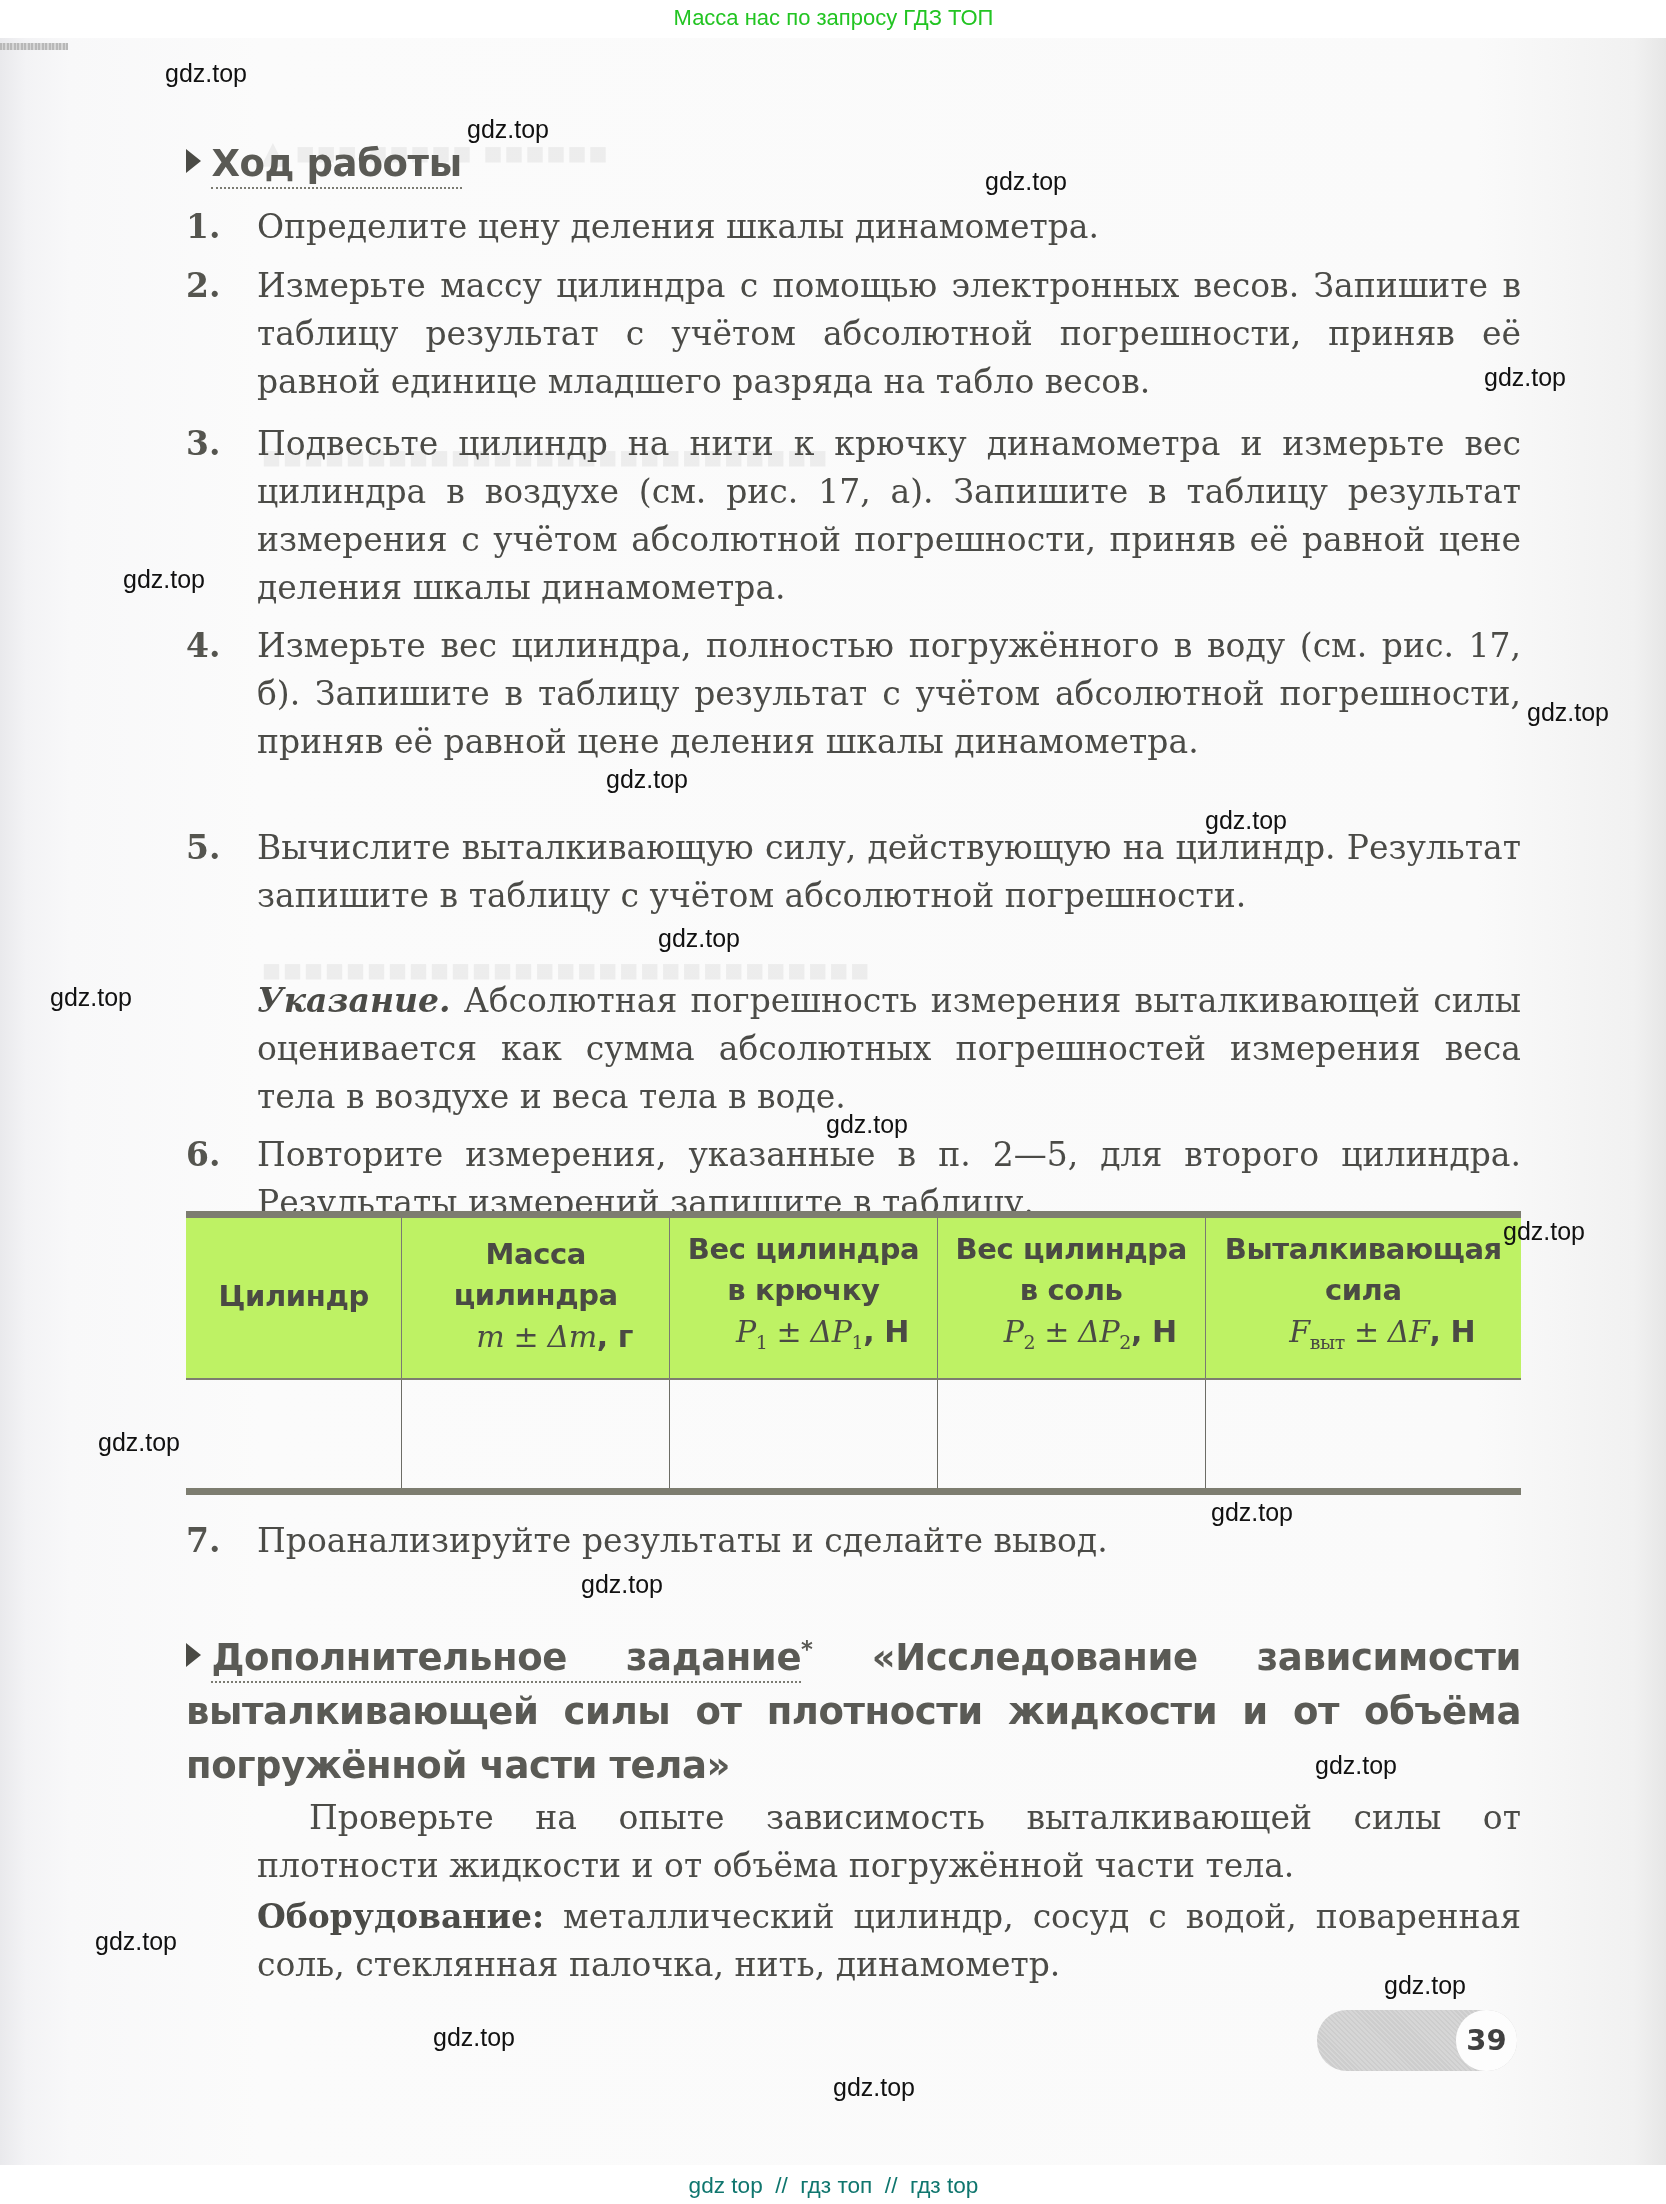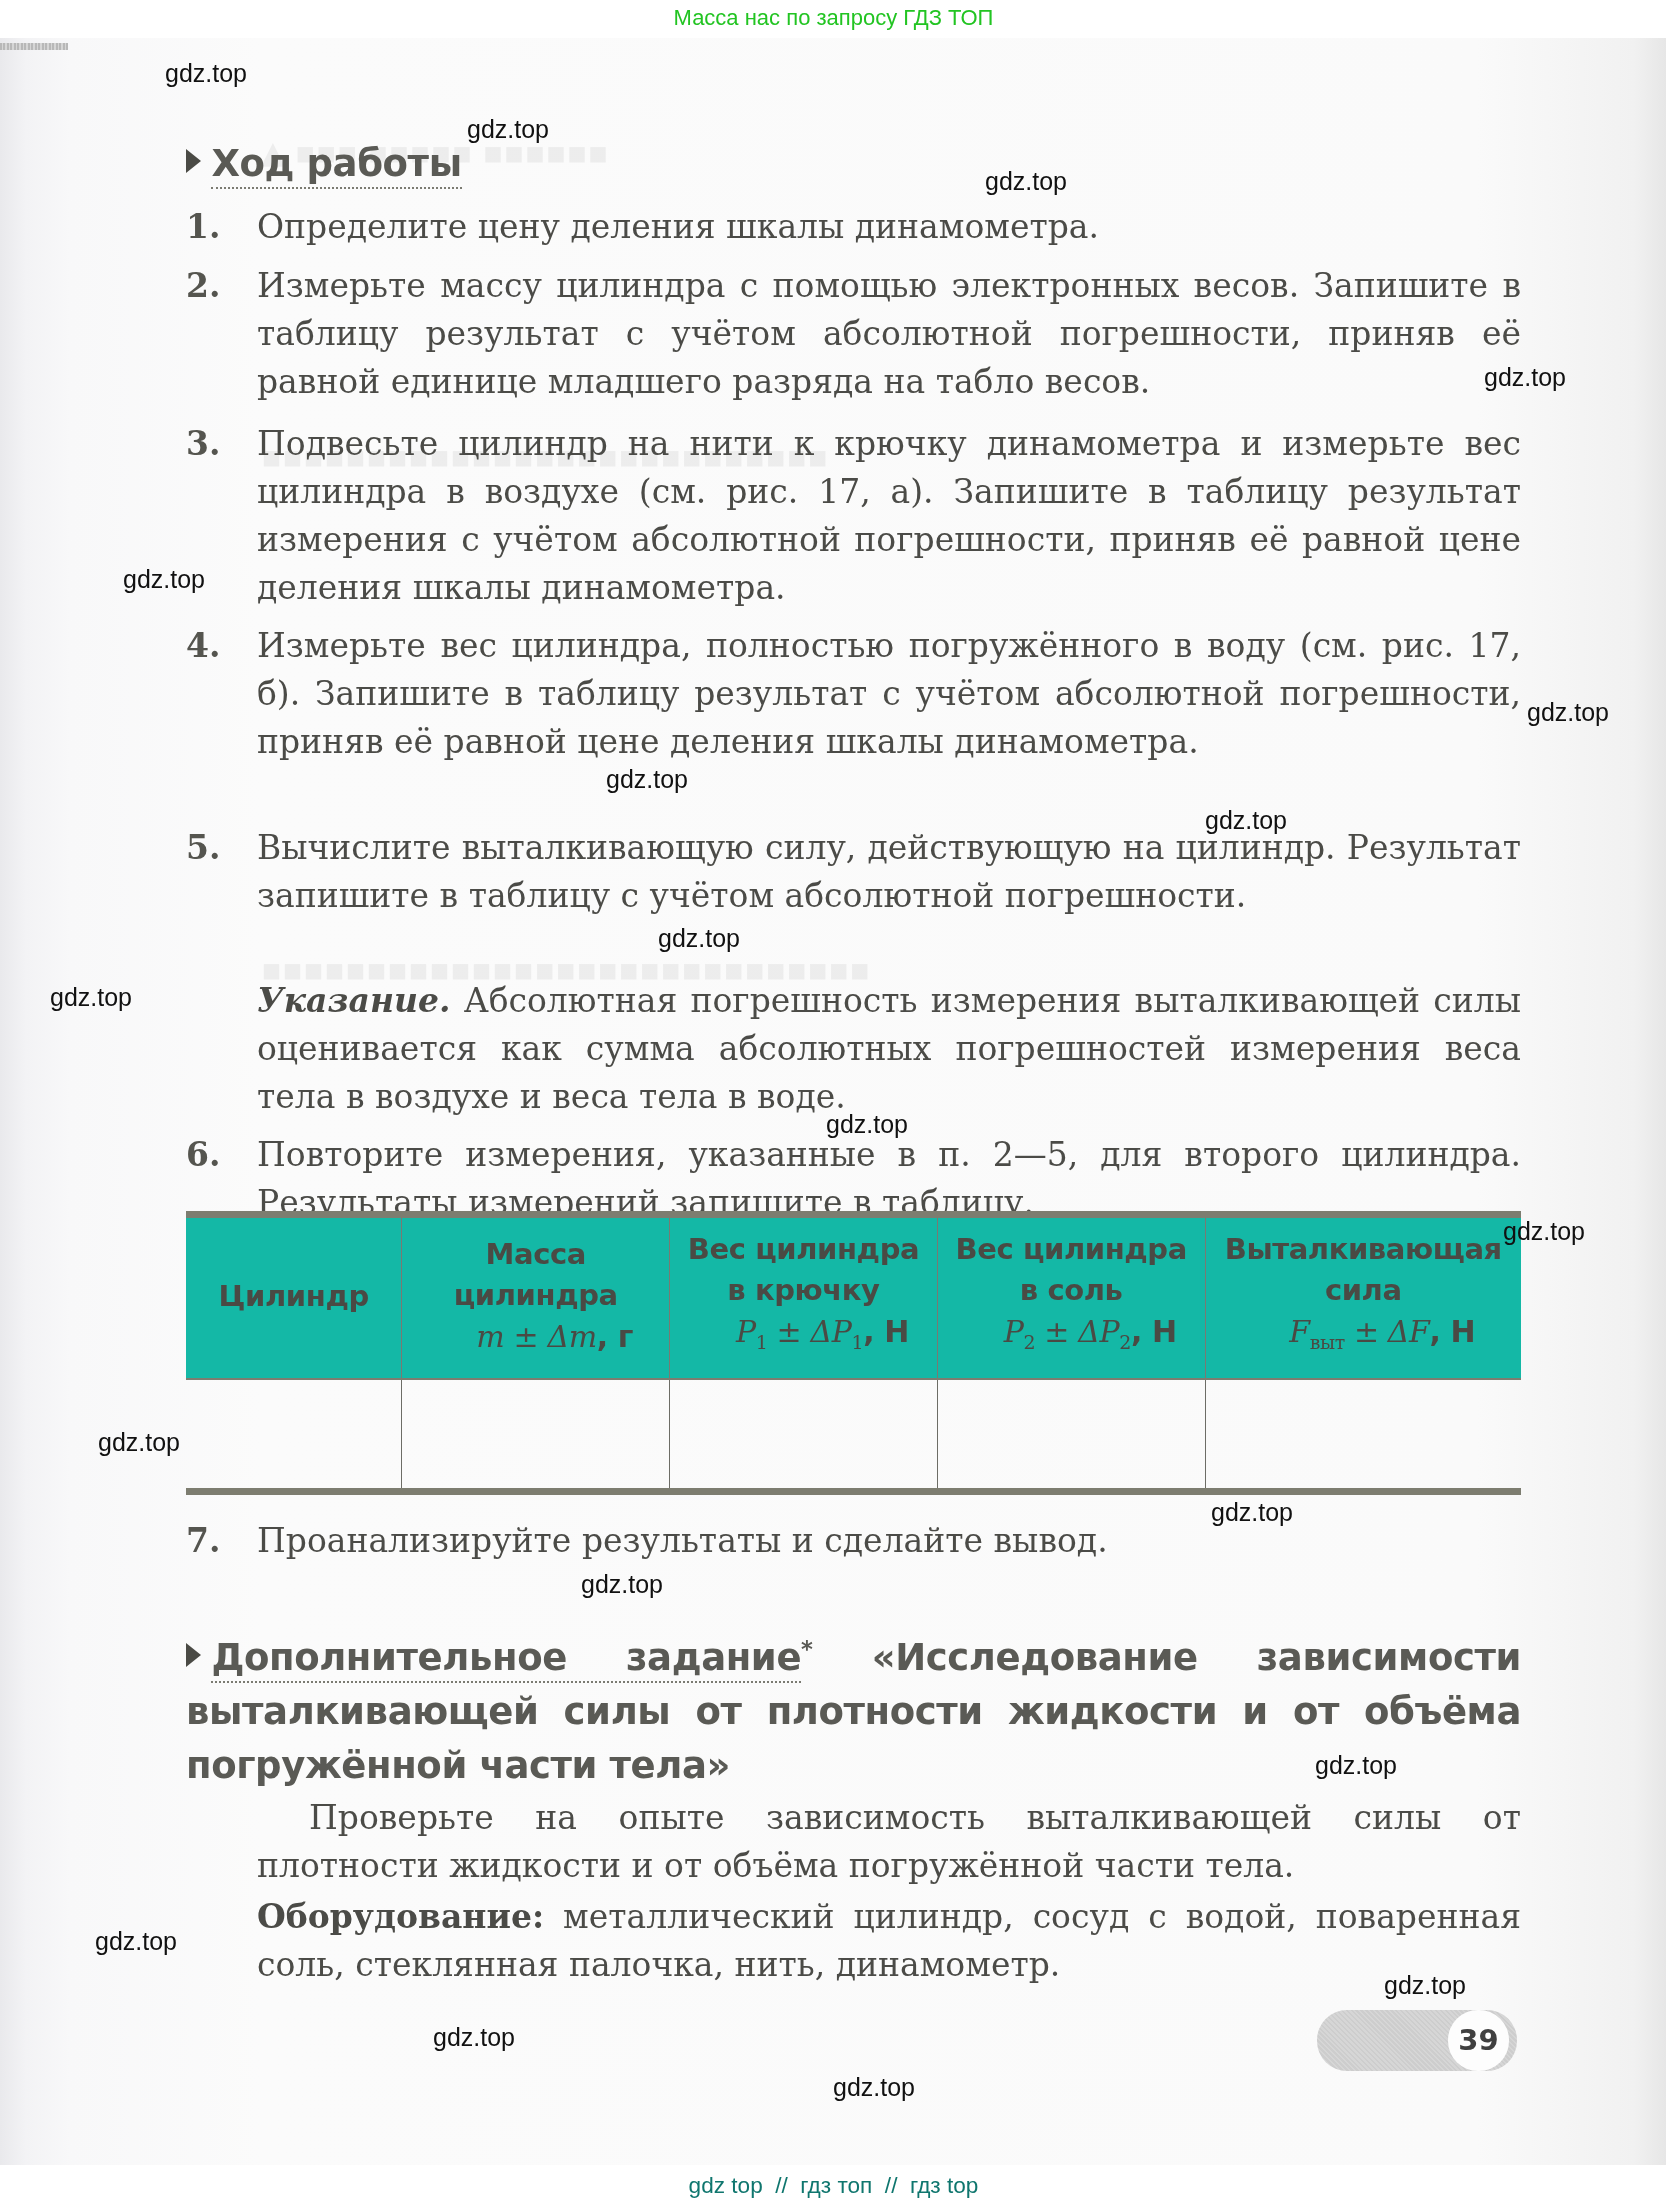--- a/index.html
+++ b/index.html
@@ -43,40 +43,40 @@
   .step .body { margin-left: 71px; display: block; }
   .hint-label { font-style: italic; font-weight: bold; }
   .bold-label { font-weight: bold; }
 
   table.results {
     position: absolute; left: 186px; top: 1211px; width: 1335px;
     border-collapse: collapse;
     font-family: "DejaVu Sans", sans-serif; color: #4a4a44;
   }
   table.results thead th {
-    background: #14b8a6; font-weight: bold; font-size: 29px; line-height: 41px;
+    background: #bef264; font-weight: bold; font-size: 29px; line-height: 41px;
     text-align: center; vertical-align: middle; padding: 5.2px 3.5px 8.7px 3.5px;
     border-left: 1.7px solid #7a7a72; height: 146px; letter-spacing: -0.4px;
   }
   table.results thead th:first-child { border-left: none; }
   table.results { border-top: 7px solid #7d7d70; border-bottom: 7px solid #7d7d70; }
   table.results thead tr { border-bottom: 2.6px solid #7d7d70; }
   table.results tbody td { height: 106px; border-left: 1.7px solid #6d6d66; }
   table.results tbody td:first-child { border-left: none; }
   .formula { font-family: "DejaVu Serif", serif; font-style: italic; font-weight: normal; font-size: 30px; margin-left: 38px; }
   .formula sub { font-size: 19px; font-style: normal; }
   .formula .unit { font-family: "DejaVu Sans", sans-serif; font-style: normal; font-weight: bold; }
 
   .page-badge {
     position: absolute; left: 1317px; top: 2010px; width: 200px; height: 61px;
     background: repeating-linear-gradient(45deg, #cdcdcd 0 1.7px, #d6d6d6 1.7px 3.5px);
     border-radius: 30px;
   }
   .page-badge .circle {
-    position: absolute; right: 8px; top: 0; width: 61px; height: 61px; border-radius: 30px;
+    position: absolute; right: 0; top: 0; width: 61px; height: 61px; border-radius: 30px;
     background: #fdfdfd; text-align: center; line-height: 61px;
     font-family: "DejaVu Sans", sans-serif; font-weight: bold; font-size: 29px; color: #404040;
   }
 
   .wm { position: absolute; font-family: "Liberation Sans", sans-serif; font-size: 25px; color: #111; }
   .footer-banner {
     position: absolute; left: 0; top: 2166px; width: 1667px; height: 39px;
     text-align: center; line-height: 39px; color: #0f766e;
     font-family: "Liberation Sans", sans-serif; font-size: 22.6px; white-space: pre;
   }

